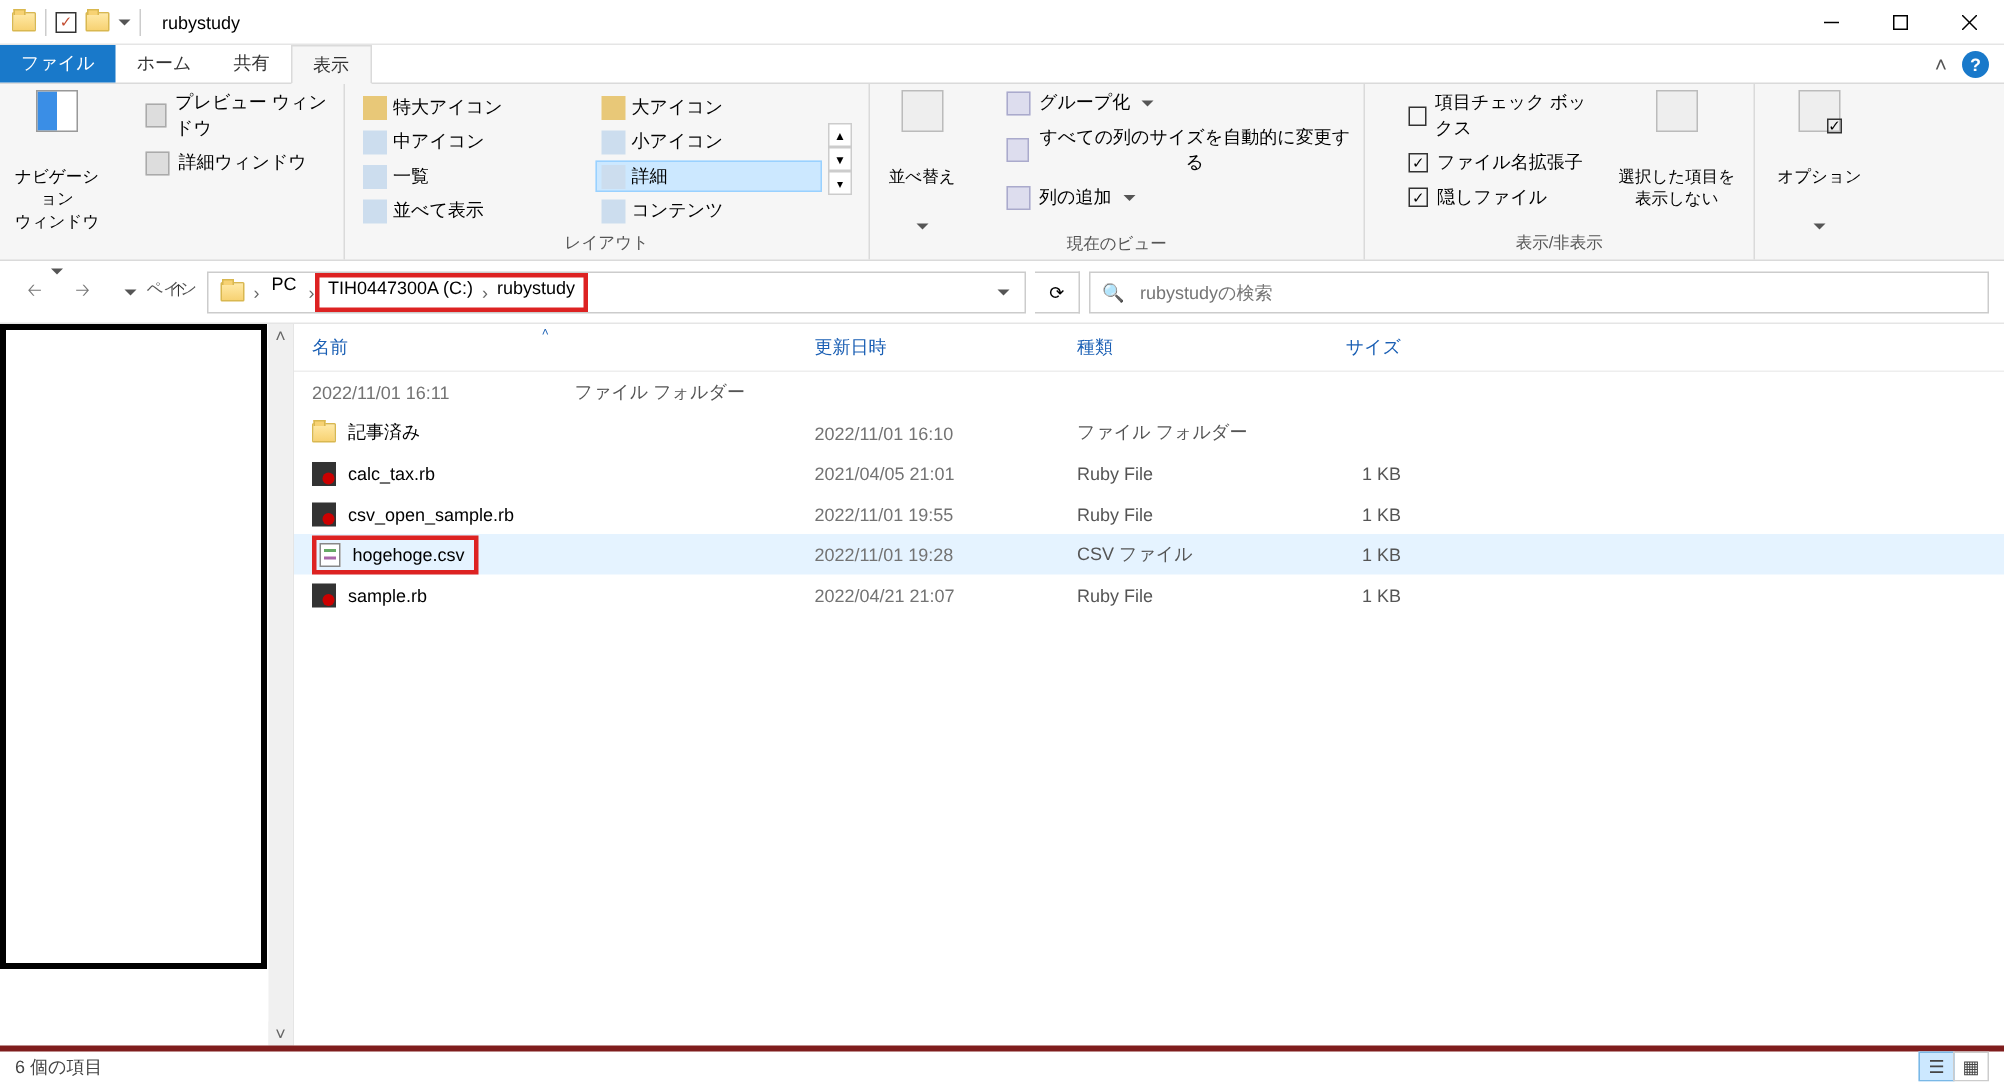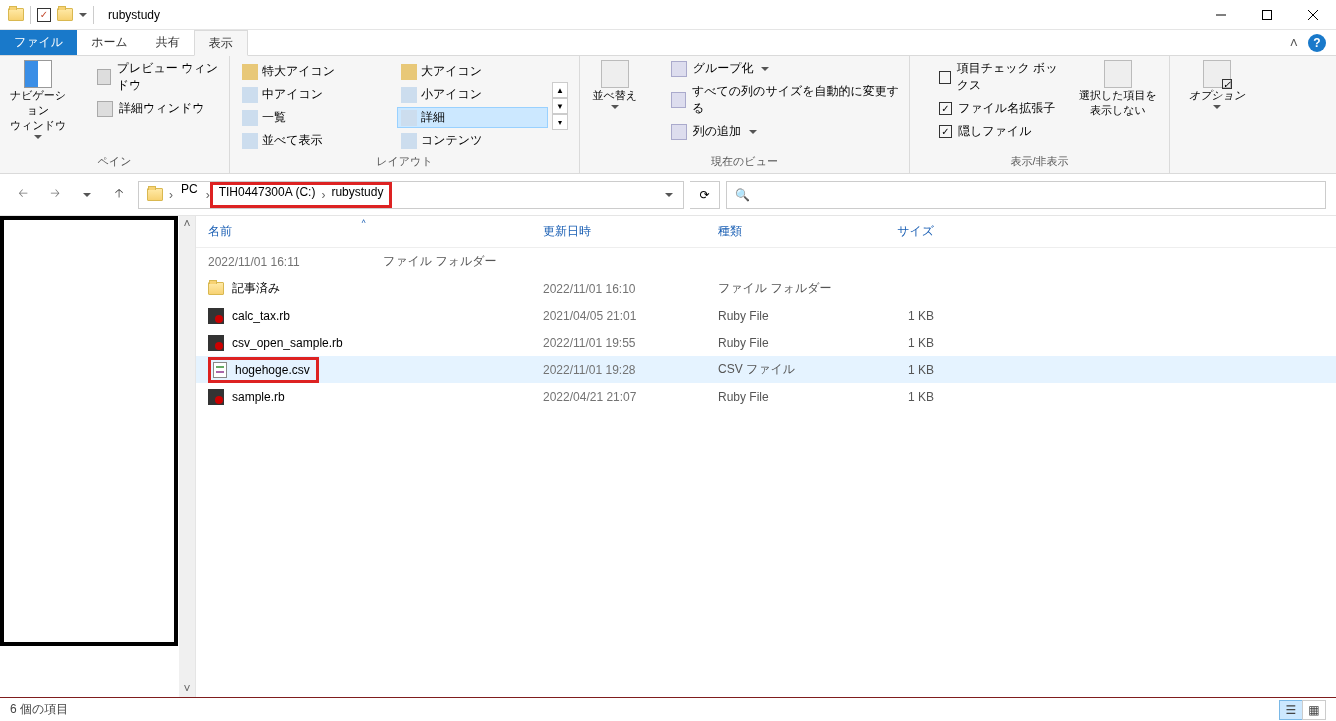--- a/index.html
+++ b/index.html
@@ -24,21 +24,21 @@
   .tab { padding:0 14px; display:flex; align-items:center; font-size:12px; color:#333;}
   .tab.active { background:#f6f6f6; border:1px solid #dadada; border-bottom:1px solid #f6f6f6; margin-bottom:-1px;}
   .tabs-right { margin-left:auto; display:flex; align-items:center; padding-right:10px; gap:10px;}
   .help-icon { width:18px; height:18px; border-radius:50%; background:#1979ca; color:#fff; display:flex; align-items:center; justify-content:center; font-size:12px; font-weight:bold;}
 
   
   .ribbon { height: 118px; background:#f6f6f6; display:flex; border-bottom:1px solid #dadada;}
   .group { border-right:1px solid #dadada; display:flex; flex-direction:column; padding:4px 8px 0;}
   .group-body { flex:1; display:flex; align-items:flex-start;}
   .group-label { text-align:center; font-size:11px; color:#555; padding:2px 0 4px;}
-  .big-btn { display:flex; flex-direction:column; align-items:center; justify-content:center; width:70px; text-align:center; font-size:11px; gap:0;}
+  .big-btn { display:flex; flex-direction:column; align-items:center; justify-content:center; width:70px; text-align:center; font-size:11px; gap:22px;}
   .big-btn .chev-down { margin-top:2px;}
   .small-list { display:flex; flex-direction:column; gap:6px; justify-content:center;}
   .small-item { display:flex; align-items:center; gap:6px; font-size:12px;padding-left:21px; }
   .cb { width:13px; height:13px; border:1px solid #333; display:inline-flex; align-items:center; justify-content:center;}
   .cb.checked::after{ content:"✓"; font-size:10px; color:#000;}
   .icon16 { width:16px; height:16px; display:inline-block;}
   .nav-pane { background:linear-gradient(to right,#3a8ee6 50%,#fff 50%); border:1px solid #999;}
   .layout-grid { width:160px; display:grid; grid-template-columns:repeat(2,1fr); gap:2px 8px; font-size:12px;}
   .layout-item { display:flex; align-items:center; gap:4px; padding:2px 4px;}
   .layout-item.sel { background:#cce8ff; border:1px solid #99d1ff; padding:1px 3px;}
@@ -80,21 +80,21 @@
   .row .c.size{width:90px; text-align:right; color:#555;}
   .red-box { border:3px solid #d22; padding:0; display:inline-flex; align-items:center; gap:8px; height:26px; padding:0 6px 0 2px;}
 
   .icon-rb { width:16px; height:16px; background:#333; display:inline-block; position:relative;}
   .icon-rb::after{content:""; position:absolute; right:1px; bottom:1px; width:8px; height:8px; background:#c00; border-radius:50%;}
   .icon-csv { width:14px; height:16px; background:#fff; border:1px solid #888; display:inline-block; position:relative;}
   .icon-csv::before{content:""; position:absolute; left:2px; top:3px; right:2px; height:2px; background:#6a6;}
   .icon-csv::after{content:""; position:absolute; left:2px; top:8px; right:2px; height:2px; background:#a6a;}
 
   
-  .status { position:absolute; bottom:0; left:0; right:0; height:24px; border-top:1px solid #7f1d1d; display:flex; align-items:center; padding:0 10px; font-size:12px; color:#444;}
+  .status { position:absolute; bottom:0; left:0; right:0; height:24px; border-top:4px solid #7f1d1d; display:flex; align-items:center; padding:0 10px; font-size:12px; color:#444;}
   .status .spacer{flex:1;}
   .view-toggle { display:flex;}
   .vt { width:24px; height:20px; border:1px solid #ccc; margin-left:-1px; display:flex; align-items:center; justify-content:center;}
   .vt.active{ background:#cce8ff; border-color:#7ab8e6;}
 </style>
 </head>
 <body>
 
 <div class="titlebar">
   <div class="qat">
@@ -205,21 +205,21 @@
     <div class="group-label">レイアウト</div>
   </div>
 
   <div class="group" style="width:330px;">
     <div class="group-body">
       <div class="big-btn" style="width:56px;">
         <span style="width:28px;height:28px;background:#eee;border:1px solid #bbb;"></span>
         <span>並べ替え</span>
         <span class="chev-down"></span>
       </div>
-      <div class="small-list" style="margin-left:8px;">
+      <div class="small-list" style="margin-left:8px;text-align:center;">
         <div class="small-item">
             <span class="icon16" style="background:#dde;border:1px solid #aac;"></span>
             <span>グループ化</span> 
             <span class="chev-down" style="margin-left:2px;"></span>
           </div>
         <div class="small-item">
             <span class="icon16" style="background:#dde;border:1px solid #aac;"></span>
             <span>すべての列のサイズを自動的に変更する</span>
           </div>
         <div class="small-item">
@@ -251,21 +251,21 @@
       <div class="big-btn" style="width:96px;margin-left:8px;">
         <span style="width:28px;height:28px;background:#eee;border:1px solid #bbb;"></span>
         <span style="white-space:pre-line;">選択した項目を
 表示しない</span>
       </div>
     </div>
     <div class="group-label">表示/非表示</div>
   </div>
 
   <div class="group" style="width:90px;border-right:none;">
-    <div class="group-body" style="justify-content:flex-end;font-style:italic;">
+    <div class="group-body" style="justify-content:flex-start;">
       <div class="big-btn">
         <span style="width:28px;height:28px;background:#eee;border:1px solid #bbb;position:relative;">
             <span class="cb checked" style="position:absolute;right:-2px;bottom:-2px;width:10px;height:10px;font-size:7px;"></span>
           </span>
         <span>オプション</span>
         <span class="chev-down"></span>
       </div>
     </div>
     <div class="group-label">&nbsp;</div>
   </div>
@@ -295,20 +295,21 @@
         </span>
     </span>
     <span style="flex:1;"></span>
     <span class="nav-arrow" style="width:20px;">
         <span class="chev-down"></span>
       </span>
   </div>
   <div class="refresh">⟳</div>
   <div class="search">
     <span>🔍</span>
+    <input placeholder="rubystudyの検索" style="">
   </div>
 </div>
 
 <div class="content">
   <div class="sidebar">
     <div class="blackbox"></div>
     <div class="scrollbar">
       <div class="sc-btn top">˄</div>
       <div class="sc-btn bot">˅</div>
     </div>

